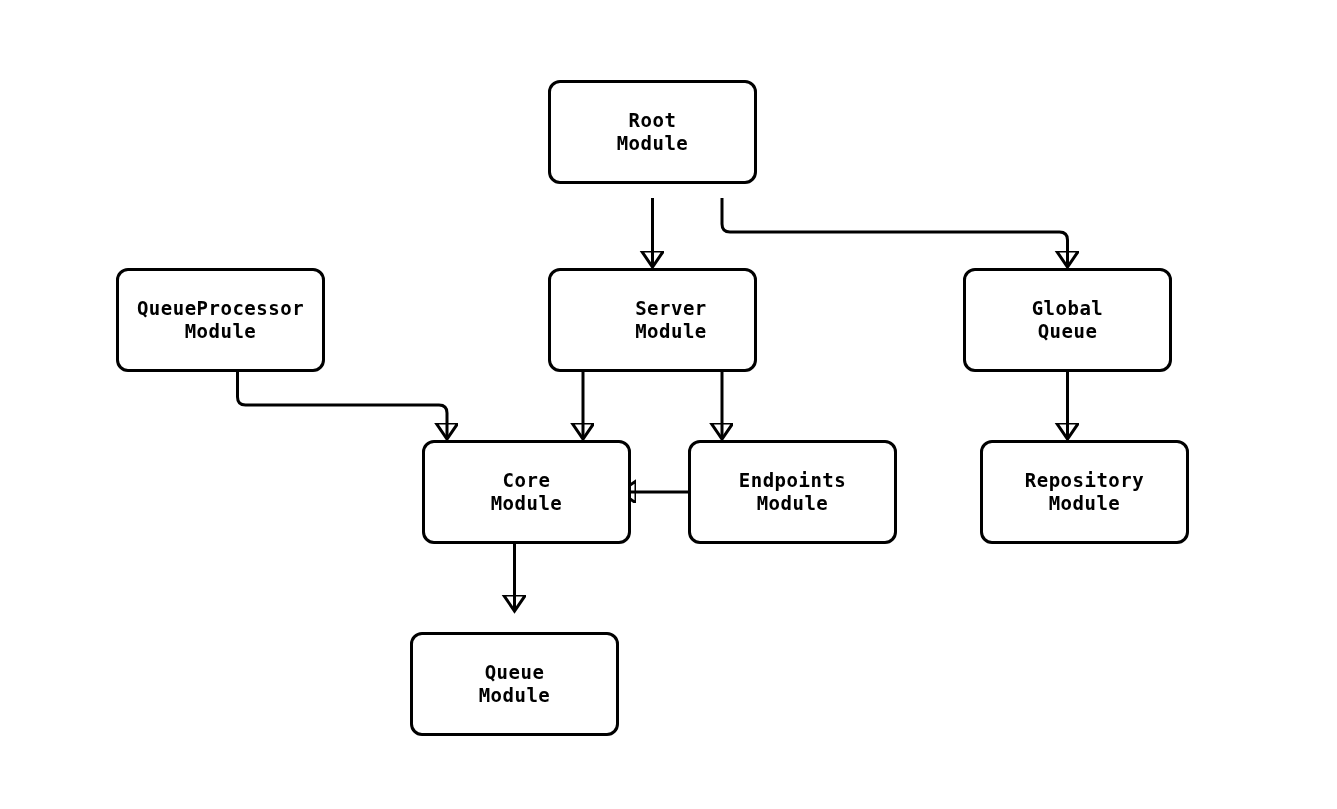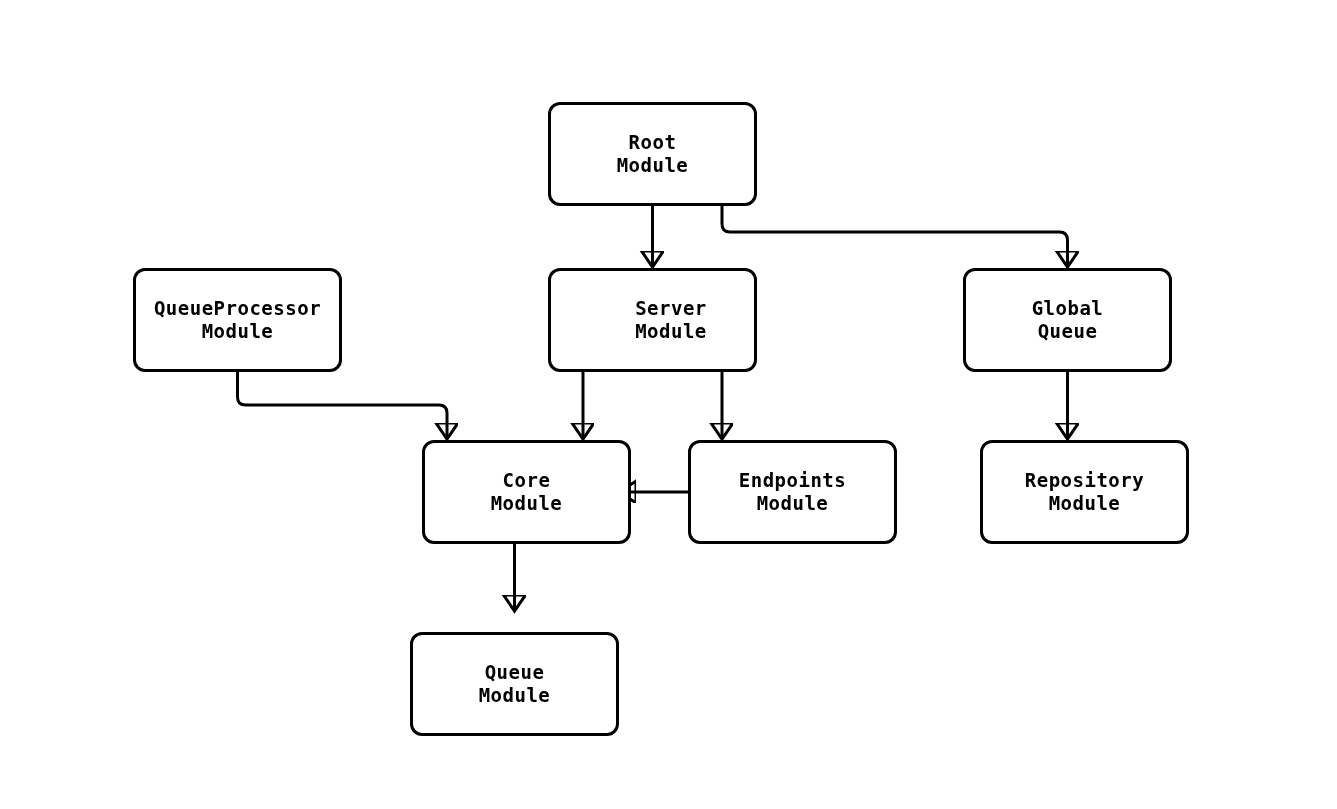--- a/index.html
+++ b/index.html
@@ -42,22 +42,22 @@
   .node-label {
     font-weight: bold;
     font-size: 19px;
     line-height: 23px;
     color: #000000;
     text-align: center;
     white-space: pre-line;
     letter-spacing: 0.5px;
   }
   
-  #node-root          { left: 548px;  top: 102px;  }
-  #node-queueprocessor{ left: 133px;  top: 268px; }
+  #node-root          { left: 548px;  top: 80px;  }
+  #node-queueprocessor{ left: 116px;  top: 268px; }
   #node-server        { left: 548px;  top: 268px; padding-left: 37px; }
   #node-global        { left: 963px;  top: 268px; }
   #node-core          { left: 422px;  top: 440px; }
   #node-endpoints     { left: 688px;  top: 440px; }
   #node-repository    { left: 980px;  top: 440px; }
   #node-queue         { left: 410px;  top: 632px; }
 </style>
 </head>
 <body>
 

